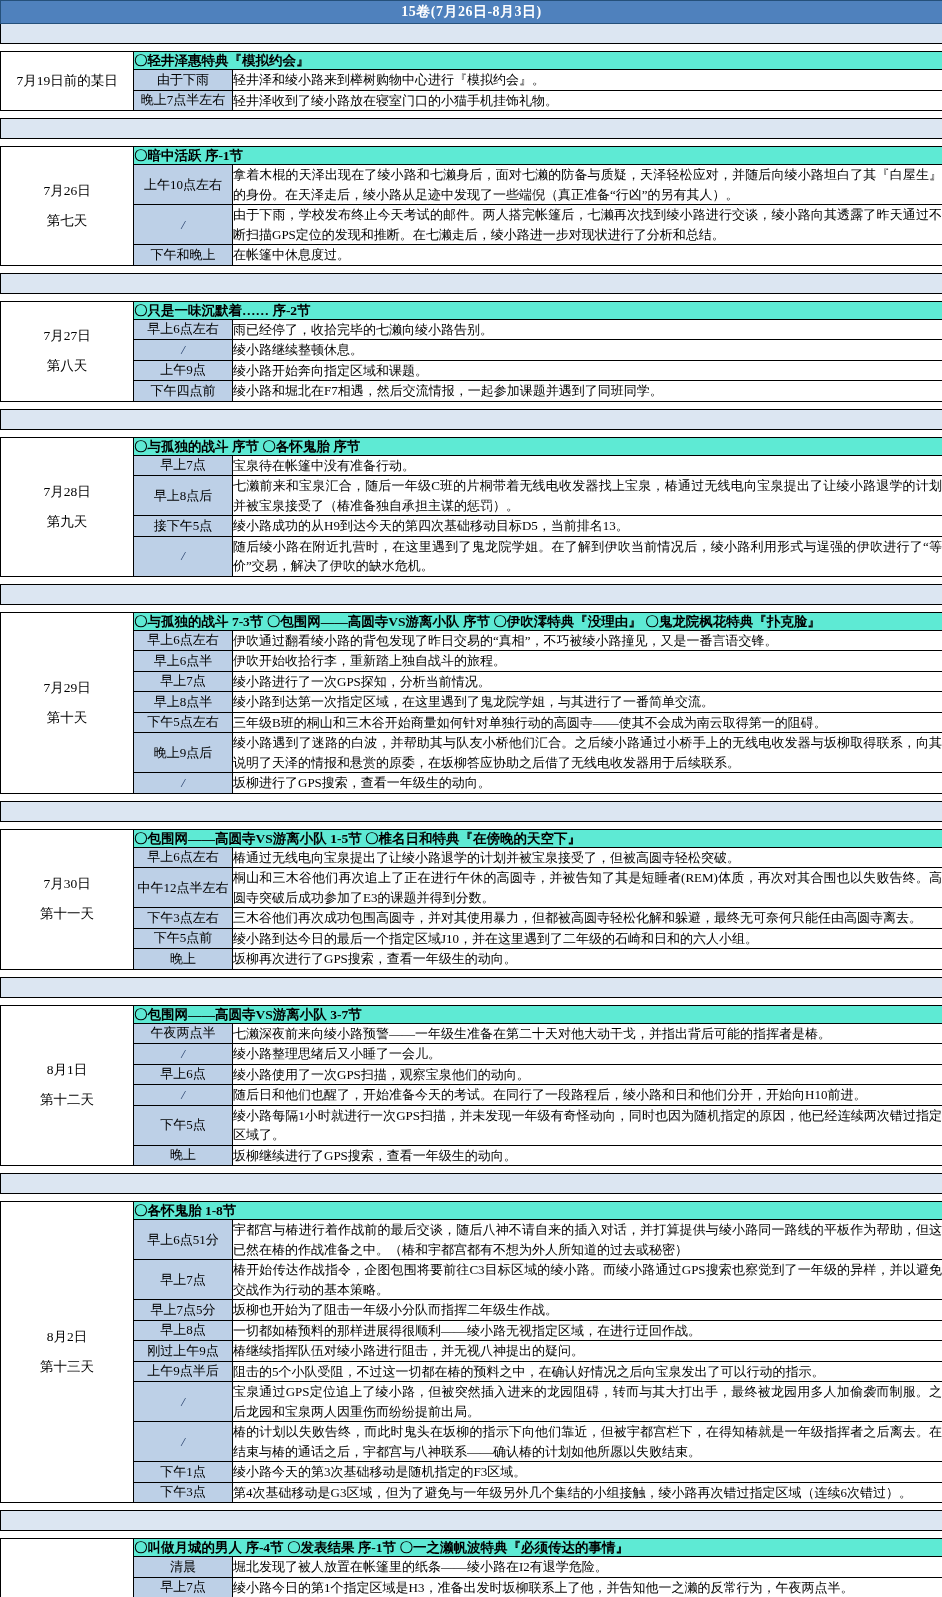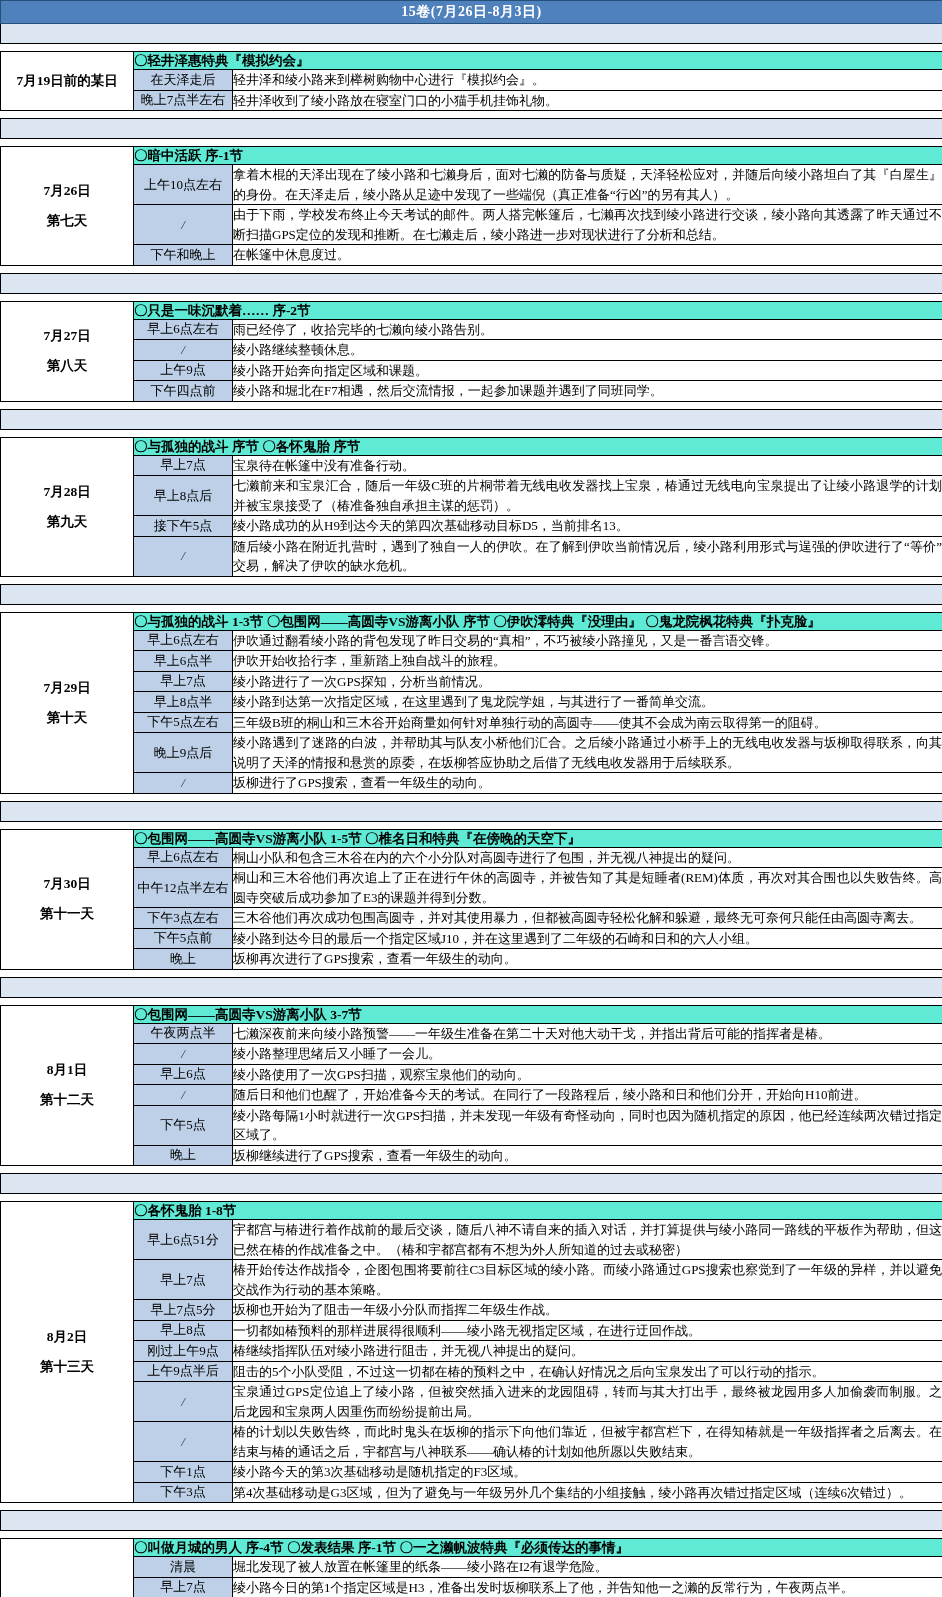--- a/index.html
+++ b/index.html
@@ -54,21 +54,21 @@
     line-height:17px;
     white-space:nowrap;
     overflow:hidden;
   }
   
   .daycell{
     background:#ffffff;
     text-align:center;
     font-size:13.5px;
     line-height:30px;
-    font-weight:bold;
+    font-weight:normal;
   }
   .daycell .d1{display:block;}
   .daycell .d2{display:block;}
   
   .timecell{
     background:#bdd0e7;
     text-align:center;
     font-size:13px;
     line-height:16px;
     padding:2px 2px;
@@ -104,21 +104,21 @@
       <tr>
         <td colspan="3" class="spacer-blank"></td>
       </tr>
       <tr>
         <td class="daycell" rowspan="3">
           <span class="d1">7月19日前的某日</span>
         </td>
         <td colspan="2" class="chapter">〇轻井泽惠特典『模拟约会』</td>
       </tr>
       <tr>
-        <td class="timecell">在天泽走后</td>
+        <td class="timecell">由于下雨</td>
         <td class="textcell">轻井泽和绫小路来到榉树购物中心进行『模拟约会』。</td>
       </tr>
       <tr>
         <td class="timecell">晚上7点半左右</td>
         <td class="textcell">轻井泽收到了绫小路放在寝室门口的小猫手机挂饰礼物。</td>
       </tr>
       <tr>
         <td colspan="3" class="spacer-blank"></td>
       </tr>
       <tr>
@@ -201,37 +201,37 @@
       <tr>
         <td class="timecell">早上8点后</td>
         <td class="textcell">七濑前来和宝泉汇合，随后一年级C班的片桐带着无线电收发器找上宝泉，椿通过无线电向宝泉提出了让绫小路退学的计划并被宝泉接受了（椿准备独自承担主谋的惩罚）。</td>
       </tr>
       <tr>
         <td class="timecell">接下午5点</td>
         <td class="textcell">绫小路成功的从H9到达今天的第四次基础移动目标D5，当前排名13。</td>
       </tr>
       <tr>
         <td class="timecell slash">/</td>
-        <td class="textcell">随后绫小路在附近扎营时，遇到了独自一人的伊吹。在了解到伊吹当前情况后，绫小路利用形式与逞强的伊吹进行了“等价”交易，解决了伊吹的缺水危机。</td>
+        <td class="textcell">随后绫小路在附近扎营时，在这里遇到了鬼龙院学姐。在了解到伊吹当前情况后，绫小路利用形式与逞强的伊吹进行了“等价”交易，解决了伊吹的缺水危机。</td>
       </tr>
       <tr>
         <td colspan="3" class="spacer-blank"></td>
       </tr>
       <tr>
         <td colspan="3" class="spacer"></td>
       </tr>
       <tr>
         <td colspan="3" class="spacer-blank"></td>
       </tr>
       <tr>
         <td class="daycell" rowspan="8">
           <span class="d1">7月29日</span>
           <span class="d2">第十天</span>
         </td>
-        <td colspan="2" class="chapter">〇与孤独的战斗  1-3节    〇包围网——高圆寺VS游离小队  序节    〇伊吹澪特典『没理由』    〇鬼龙院枫花特典『扑克脸』</td>
+        <td colspan="2" class="chapter">〇与孤独的战斗  7-3节    〇包围网——高圆寺VS游离小队  序节    〇伊吹澪特典『没理由』    〇鬼龙院枫花特典『扑克脸』</td>
       </tr>
       <tr>
         <td class="timecell">早上6点左右</td>
         <td class="textcell">伊吹通过翻看绫小路的背包发现了昨日交易的“真相”，不巧被绫小路撞见，又是一番言语交锋。</td>
       </tr>
       <tr>
         <td class="timecell">早上6点半</td>
         <td class="textcell">伊吹开始收拾行李，重新踏上独自战斗的旅程。</td>
       </tr>
       <tr>
@@ -265,21 +265,21 @@
       </tr>
       <tr>
         <td class="daycell" rowspan="6">
           <span class="d1">7月30日</span>
           <span class="d2">第十一天</span>
         </td>
         <td colspan="2" class="chapter">〇包围网——高圆寺VS游离小队  1-5节    〇椎名日和特典『在傍晚的天空下』</td>
       </tr>
       <tr>
         <td class="timecell">早上6点左右</td>
-        <td class="textcell">桐山小队和包含三木谷在内的六个小分队对高圆寺进行了包围，并无视八神提出的疑问。</td>
+        <td class="textcell">椿通过无线电向宝泉提出了让绫小路退学的计划并被宝泉接受了，但被高圆寺轻松突破。</td>
       </tr>
       <tr>
         <td class="timecell">中午12点半左右</td>
         <td class="textcell">桐山和三木谷他们再次追上了正在进行午休的高圆寺，并被告知了其是短睡者(REM)体质，再次对其合围也以失败告终。高圆寺突破后成功参加了E3的课题并得到分数。</td>
       </tr>
       <tr>
         <td class="timecell">下午3点左右</td>
         <td class="textcell">三木谷他们再次成功包围高圆寺，并对其使用暴力，但都被高圆寺轻松化解和躲避，最终无可奈何只能任由高圆寺离去。</td>
       </tr>
       <tr>

